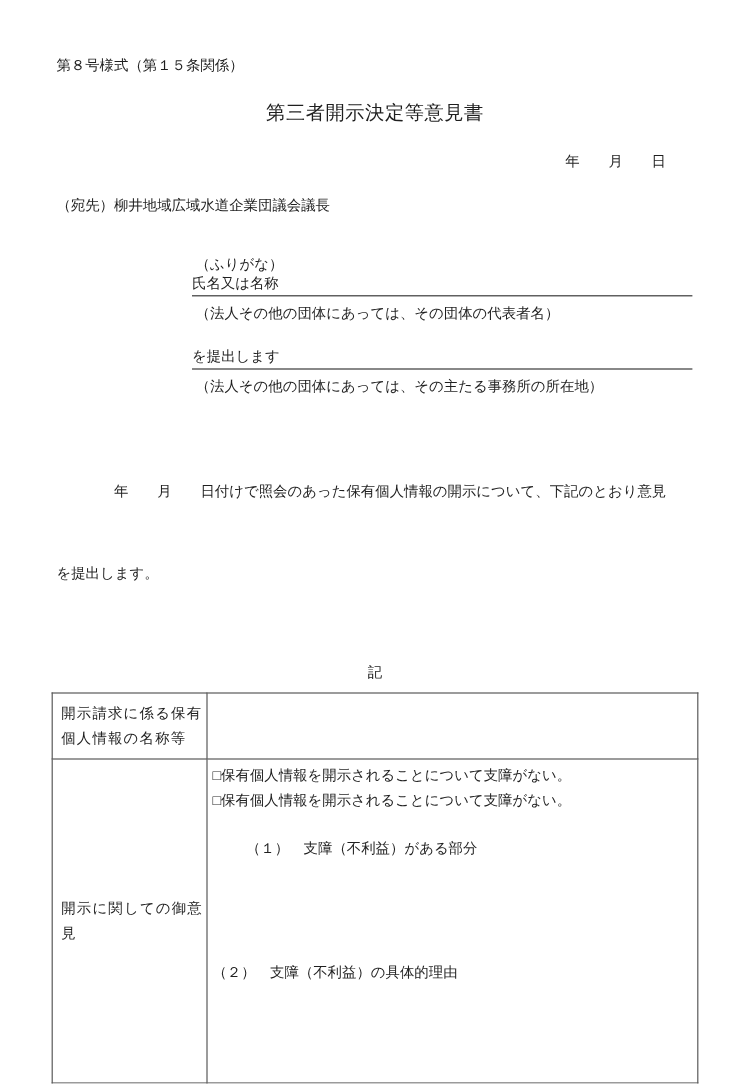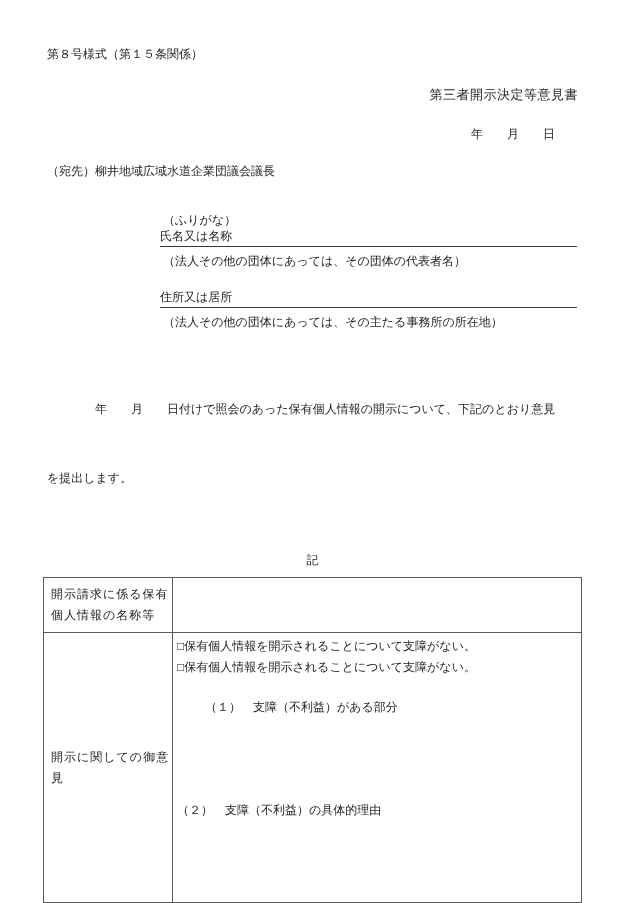--- a/index.html
+++ b/index.html
@@ -5,21 +5,21 @@
   html,body{margin:0;padding:0;}
   body{
     width:630px;height:903px;background:#ffffff;
     font-family:"Liberation Serif","DejaVu Serif",serif;
     color:#1f1f1f;font-size:12px;
     overflow:hidden;
   }
   .page{box-sizing:border-box;width:630px;height:669px;padding:47px 52px 0 47px;}
 
   .form-number{line-height:14px;}
-  .doc-title{text-align:right;font-size:13px;letter-spacing:0.5px;margin-top:26px;line-height:16px;}
+  .doc-title{text-align:center;font-size:16px;letter-spacing:0.5px;margin-top:26px;line-height:16px;}
   .date-line{text-align:right;padding-right:23px;margin-top:24px;line-height:14px;white-space:pre-wrap;}
   .addressee{margin-top:23px;line-height:14px;}
 
   .identity{margin-top:33px;margin-left:113px;width:417px;}
   .furigana{line-height:18px;padding-left:3px;}
   .u-row{display:flex;border-bottom:1px solid #3a3a3a;line-height:15px;padding-bottom:2px;}
   .u-row .fill{flex:1;}
   .note{margin-top:7px;line-height:14px;padding-left:3px;}
   .addr-label{margin-top:22px;}
 
@@ -59,21 +59,21 @@
 
   <div class="identity">
     <div class="furigana">（ふりがな）</div>
     <div class="u-row">
       <span>氏名又は名称</span>
       <span class="fill"></span>
     </div>
     <div class="note">（法人その他の団体にあっては、その団体の代表者名）</div>
 
     <div class="u-row addr-label">
-      <span>住所又は居所</span>
+      <span>を提出します</span>
       <span class="fill"></span>
     </div>
     <div class="note">（法人その他の団体にあっては、その主たる事務所の所在地）</div>
   </div>
 
   <div class="statement">
     <div>　　　　年　　月　　日付けで照会のあった保有個人情報の開示について、下記のとおり意見</div>
     <div>を提出します。</div>
   </div>
 

